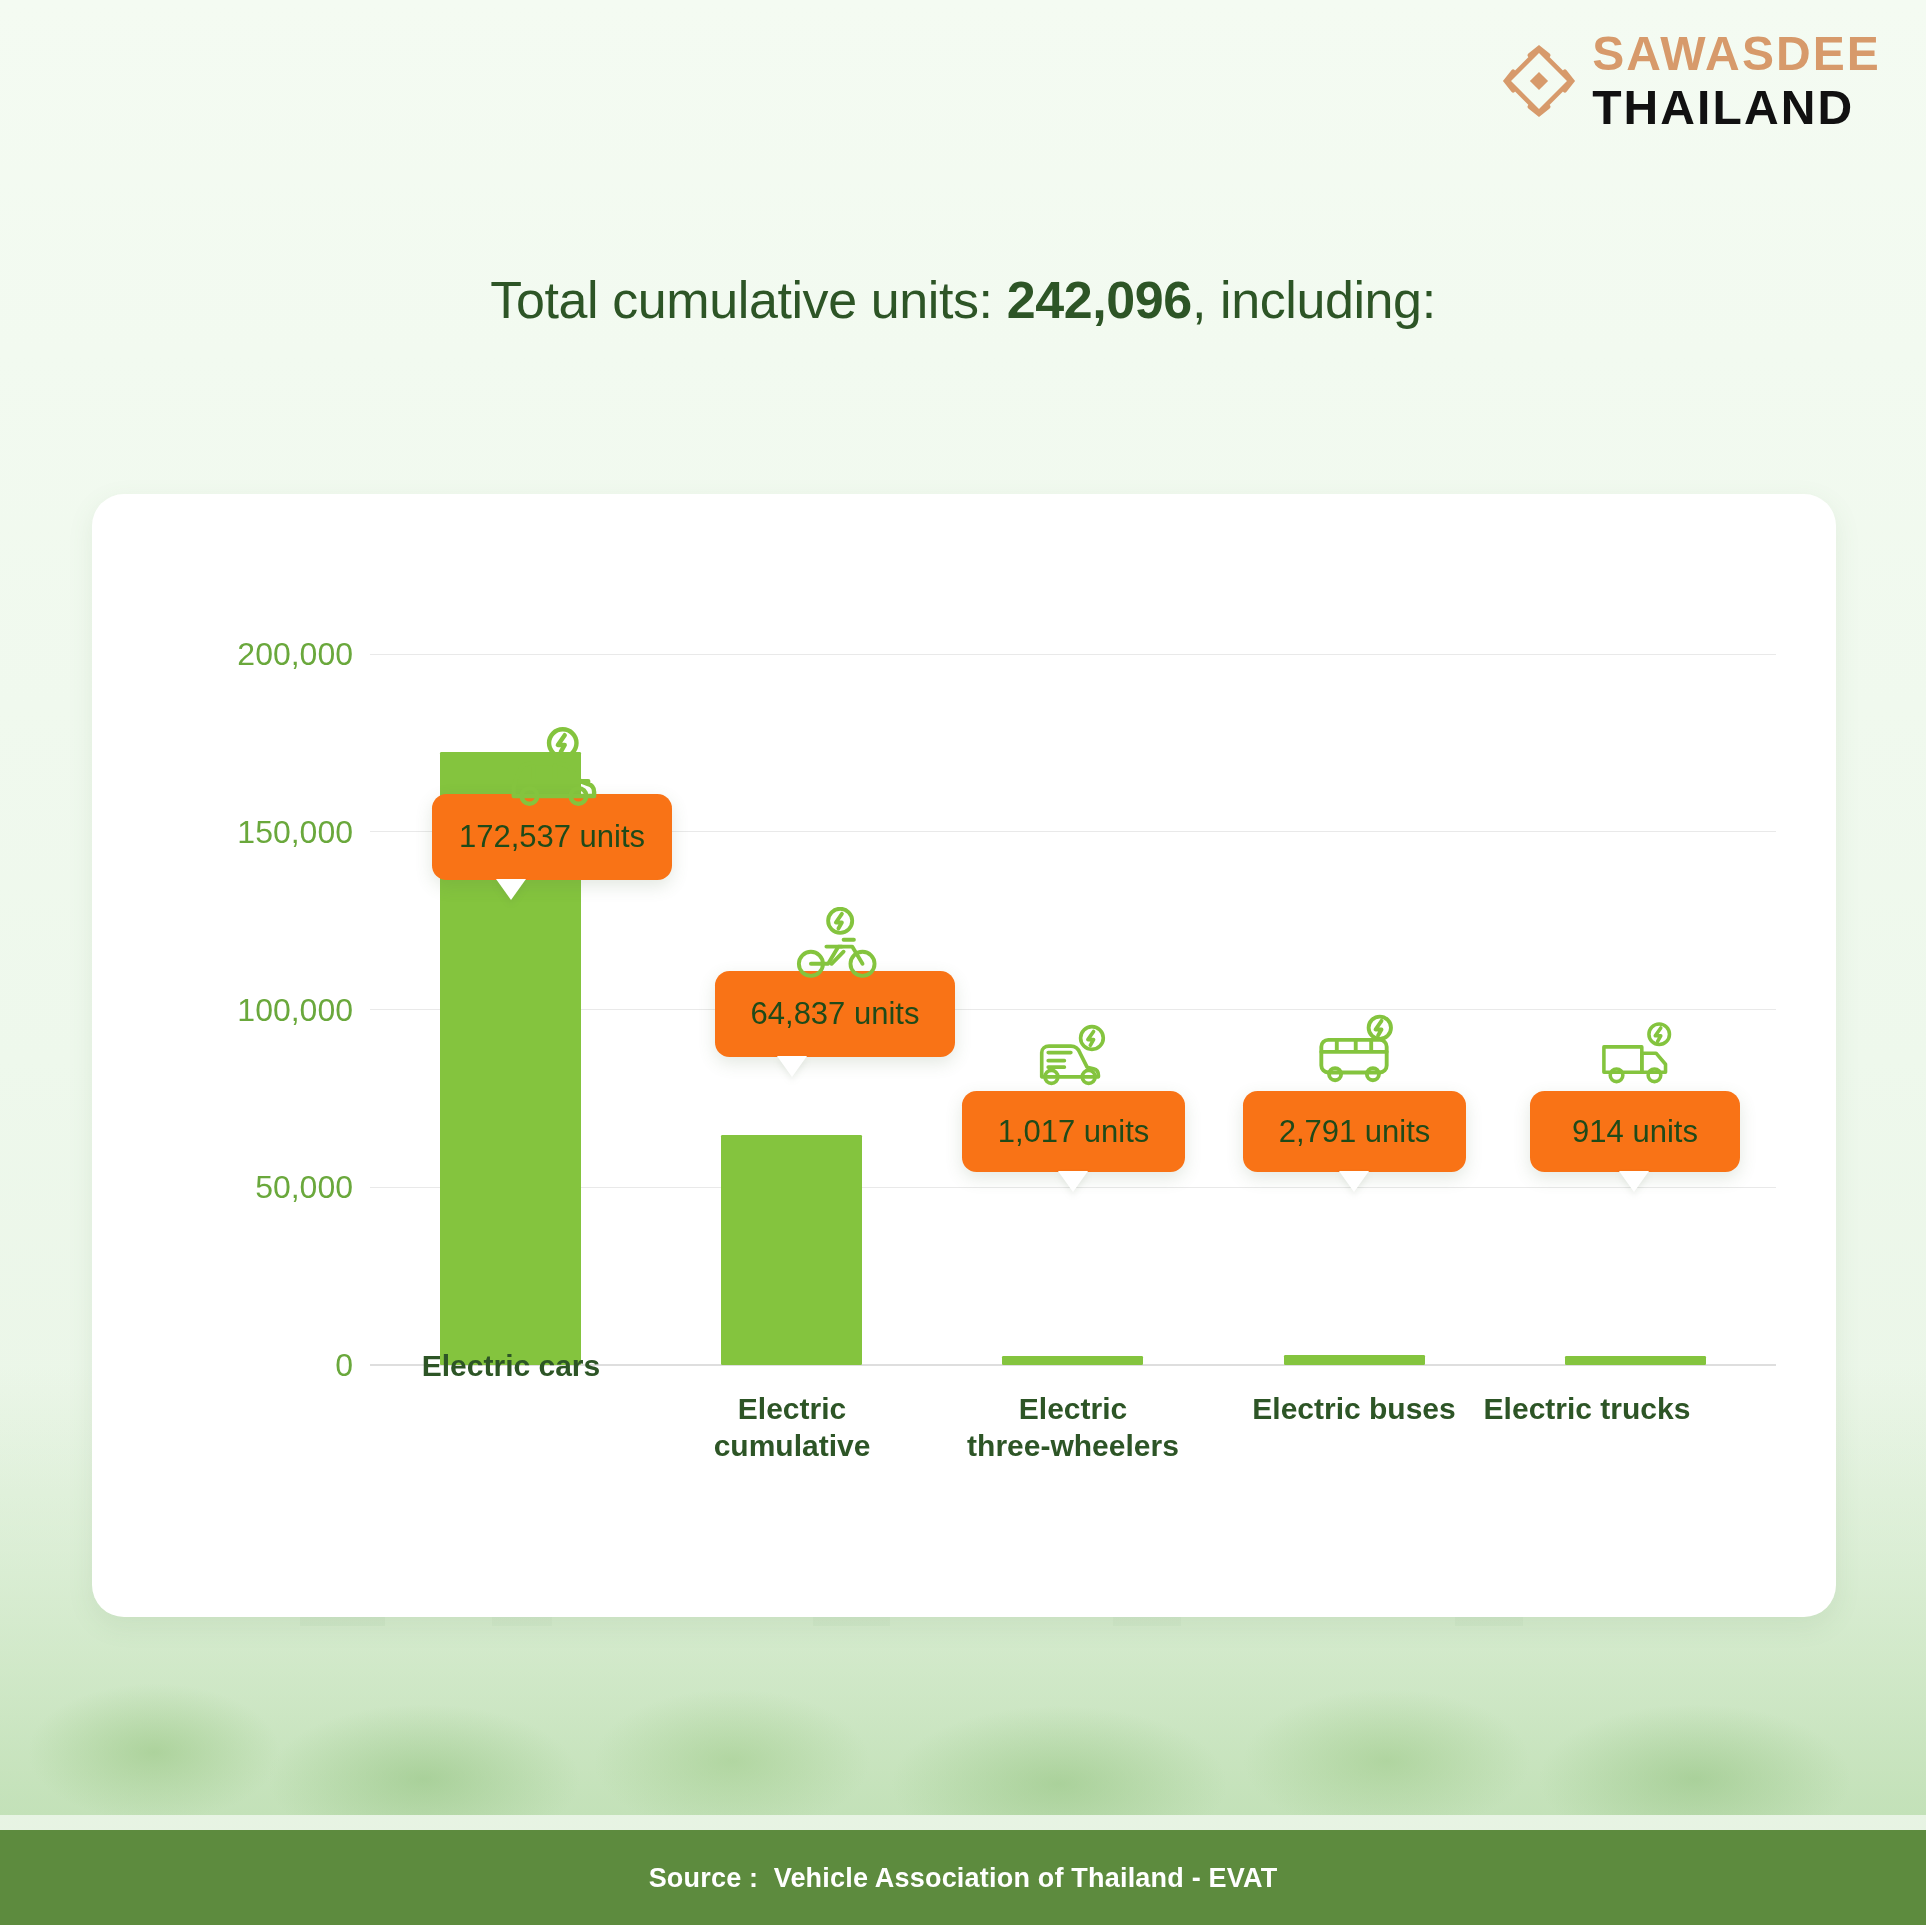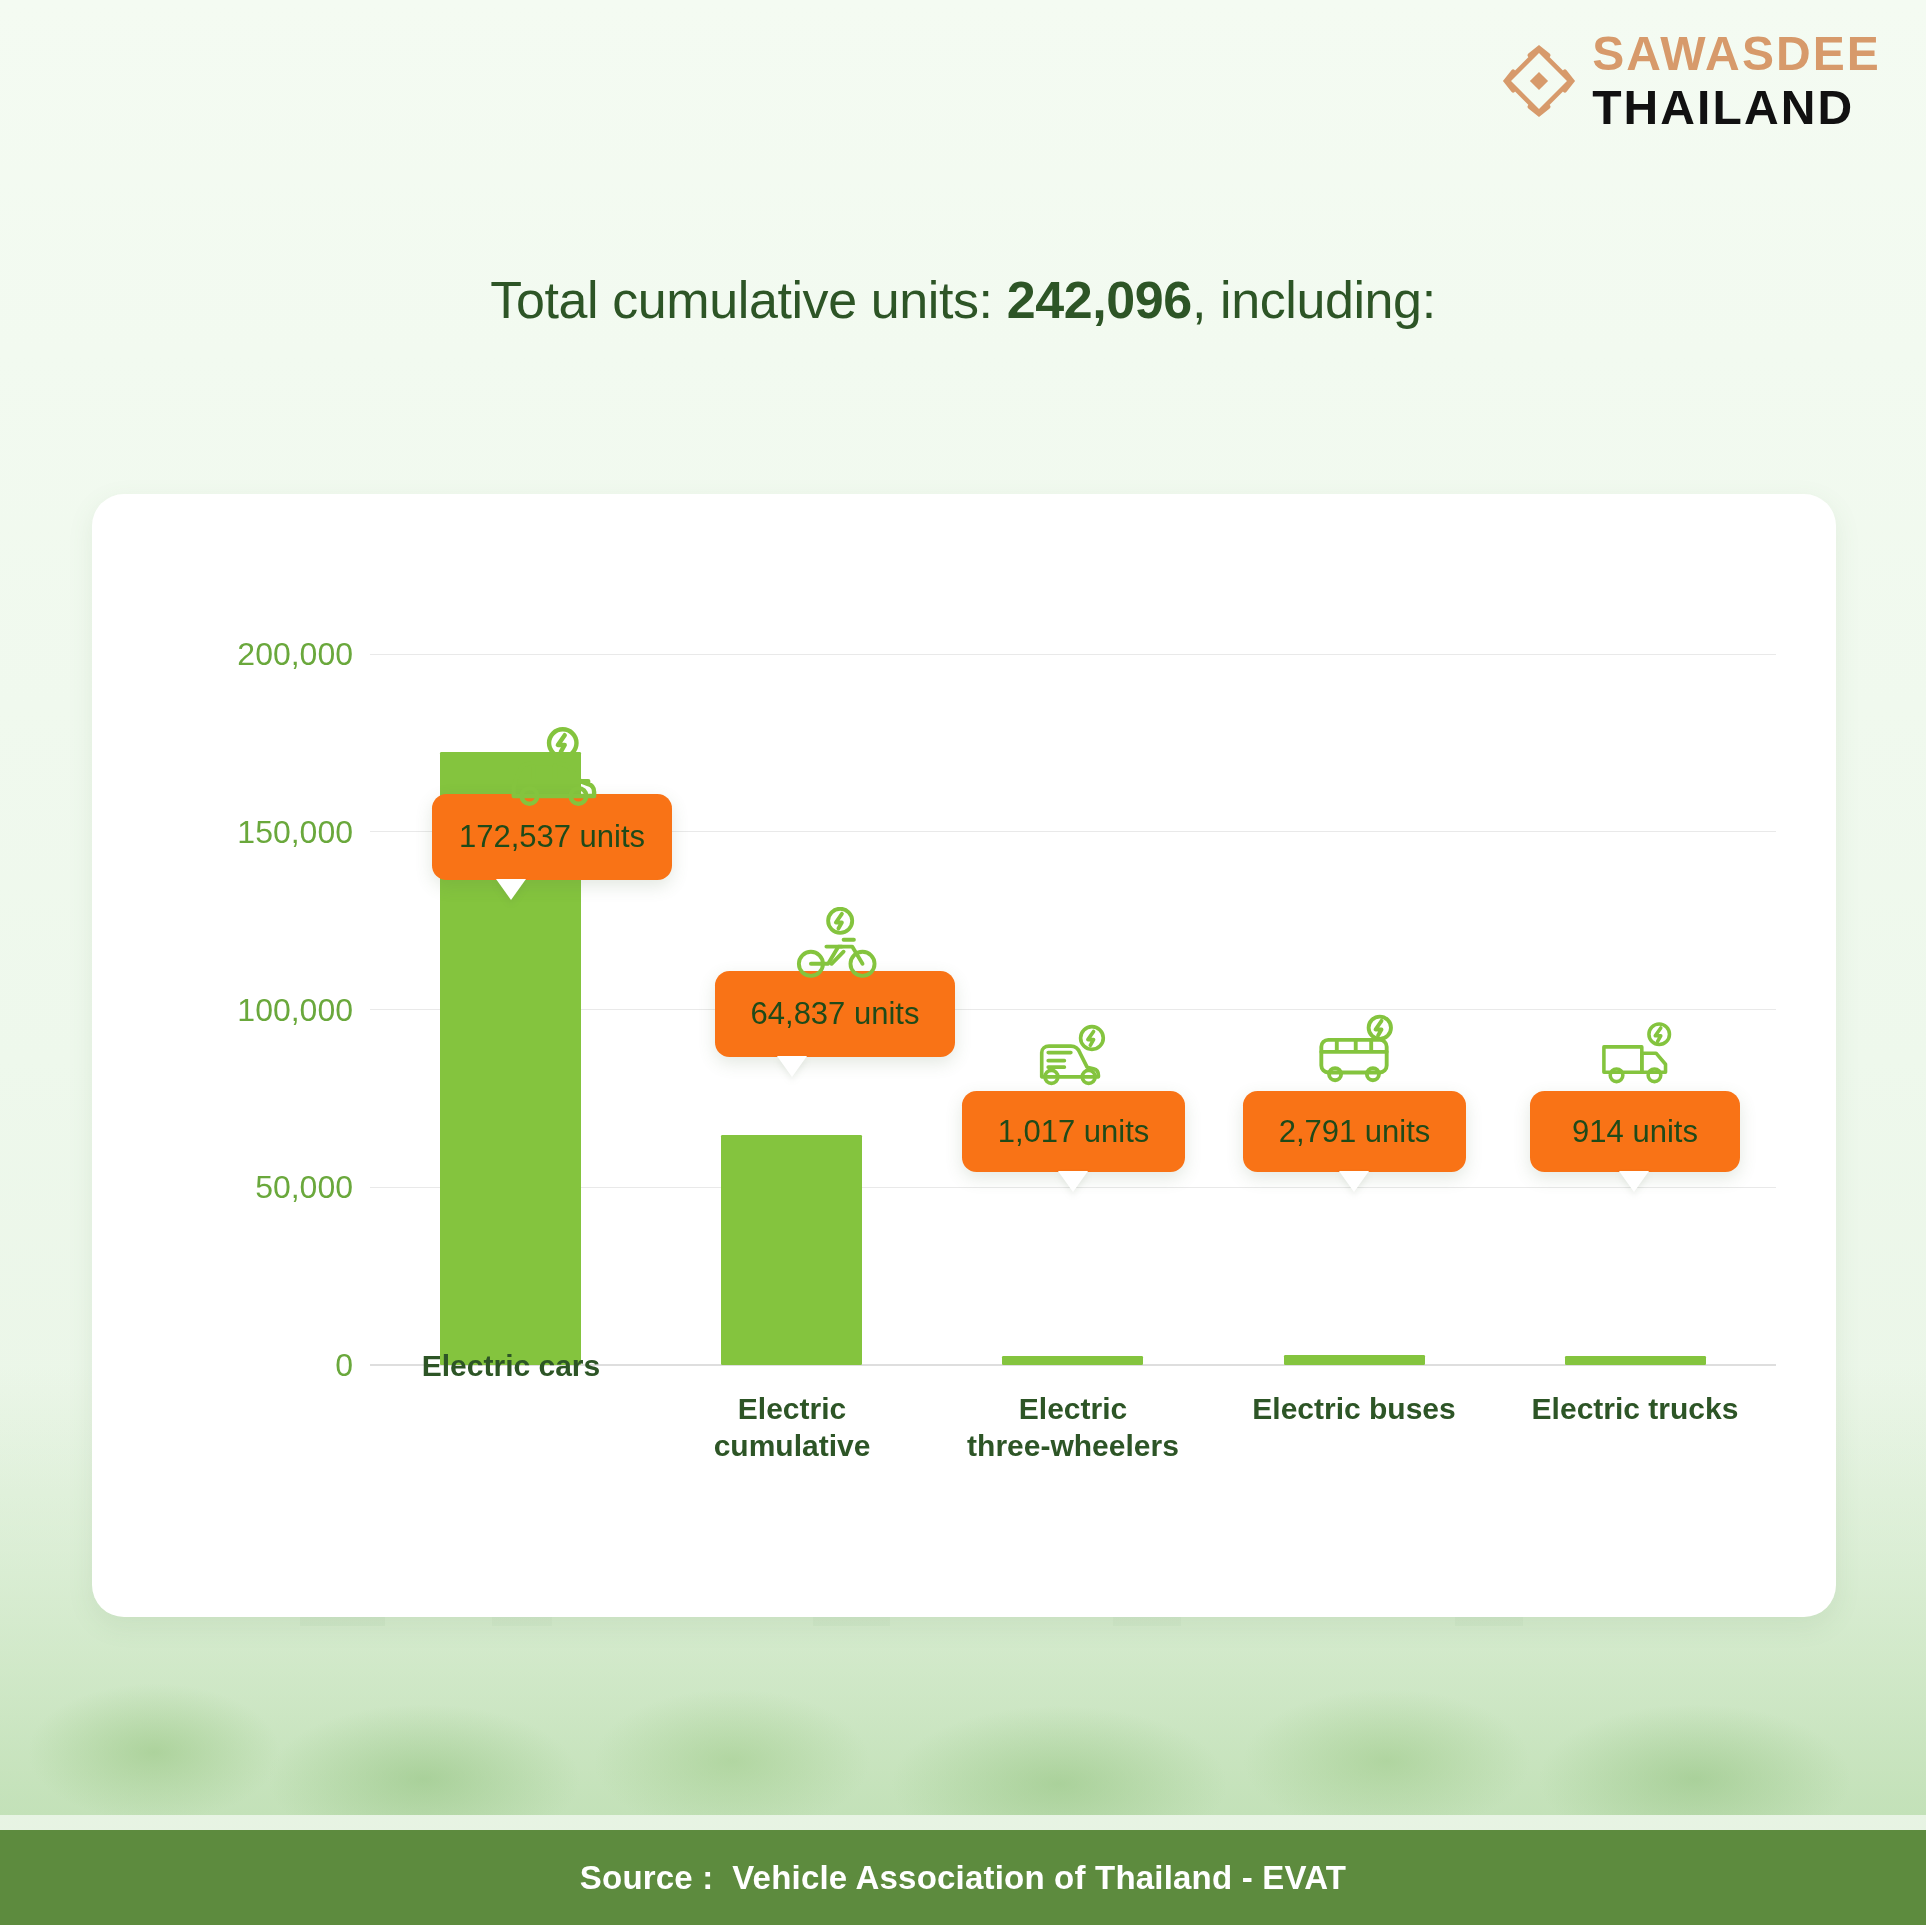--- a/index.html
+++ b/index.html
@@ -201,21 +201,21 @@
     left: 0; bottom: 0;
     width: 100%;
     height: 96px;
     background: #5d8b3e;
     display: flex;
     align-items: center;
     justify-content: center;
   }
   .footer-text {
     color: #ffffff;
-    font-size: 33px;
+    font-size: 27px;
     font-weight: 700;
     letter-spacing: 0.2px;
   }
 </style>
 </head>
 <body>
 
 <div class="bg">
   <div class="bg-buildings"></div>
   <div class="bg-city"></div>
@@ -308,21 +308,21 @@
       <div class="callout" style="left: 1151px; width: 223px; height: 81px; top: 597px;">2,791 units<span class="tail" style="left: 96px;"></span></div>
       <div class="veh-icon" style="left: 1219px; top: 520px;"><svg viewBox="0 0 100 86" width="86" height="74">
           <rect stroke="#84c43e" stroke-width="4.5" fill="none" stroke-linecap="round" stroke-linejoin="round" x="12" y="30" width="76" height="38" rx="8"></rect>
               <path stroke="#84c43e" stroke-width="4.5" fill="none" stroke-linecap="round" stroke-linejoin="round" d="M12 44 L88 44 M30 30 L30 44 M52 30 L52 44 M70 30 L70 44"></path>
               <circle stroke="#84c43e" stroke-width="4.5" fill="none" stroke-linecap="round" stroke-linejoin="round" cx="28" cy="70" r="7"></circle>
           <circle stroke="#84c43e" stroke-width="4.5" fill="none" stroke-linecap="round" stroke-linejoin="round" cx="72" cy="70" r="7"></circle>
               <circle stroke="#84c43e" stroke-width="4.5" fill="none" stroke-linecap="round" stroke-linejoin="round" cx="80" cy="16" r="13"></circle>
               <path stroke="#84c43e" stroke-width="4.5" fill="none" stroke-linecap="round" stroke-linejoin="round" d="M82 8 L75 18 L82 18 L78 25"></path>
         </svg></div>
       <div class="bar" style="left: 1473px; width: 141px; height: 9.4px; bottom: 252px; background: rgb(132, 196, 62);"></div>
-      <div class="catlabel" style="left: 1394px; width: 298px; top: 897px;">
+      <div class="catlabel" style="left: 1346px; width: 298px; top: 897px;">
         <div>Electric trucks</div>
       </div>
       <div class="callout" style="left: 1438px; width: 210px; height: 81px; top: 597px;">914 units<span class="tail" style="left: 89px;"></span></div>
       <div class="veh-icon" style="left: 1504px; top: 526px;"><svg viewBox="0 0 100 86" width="79" height="68">
           <path stroke="#84c43e" stroke-width="4.5" fill="none" stroke-linecap="round" stroke-linejoin="round" d="M10 34 L58 34 L58 66 L10 66 Z"></path>
               <path stroke="#84c43e" stroke-width="4.5" fill="none" stroke-linecap="round" stroke-linejoin="round" d="M58 42 L76 42 L88 56 L88 66 L58 66 Z"></path>
               <circle stroke="#84c43e" stroke-width="4.5" fill="none" stroke-linecap="round" stroke-linejoin="round" cx="26" cy="70" r="8"></circle>
           <circle stroke="#84c43e" stroke-width="4.5" fill="none" stroke-linecap="round" stroke-linejoin="round" cx="74" cy="70" r="8"></circle>
               <circle stroke="#84c43e" stroke-width="4.5" fill="none" stroke-linecap="round" stroke-linejoin="round" cx="80" cy="18" r="13"></circle>
               <path stroke="#84c43e" stroke-width="4.5" fill="none" stroke-linecap="round" stroke-linejoin="round" d="M82 10 L75 20 L82 20 L78 27"></path>

